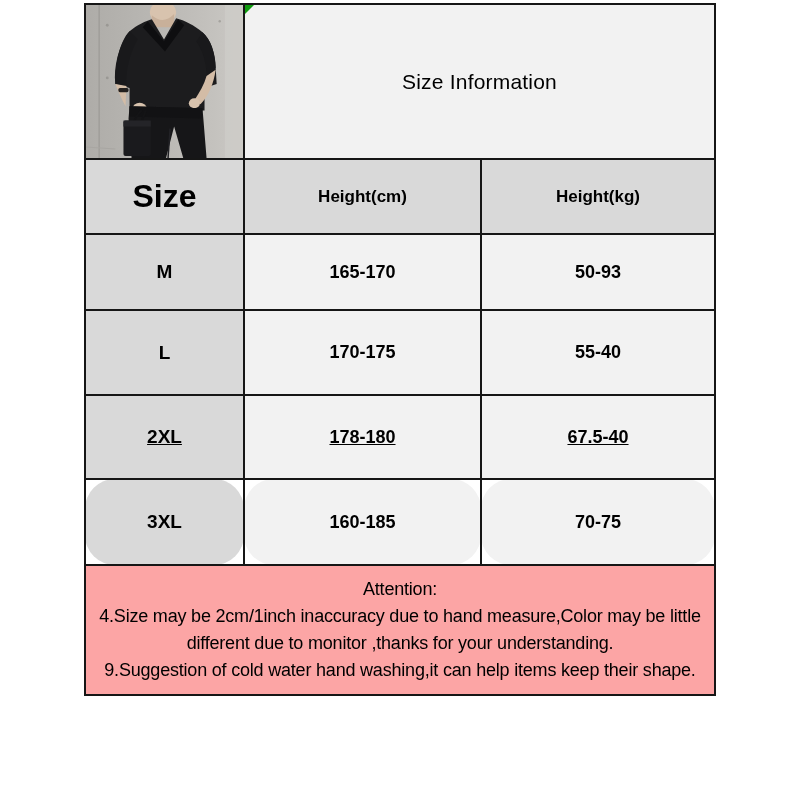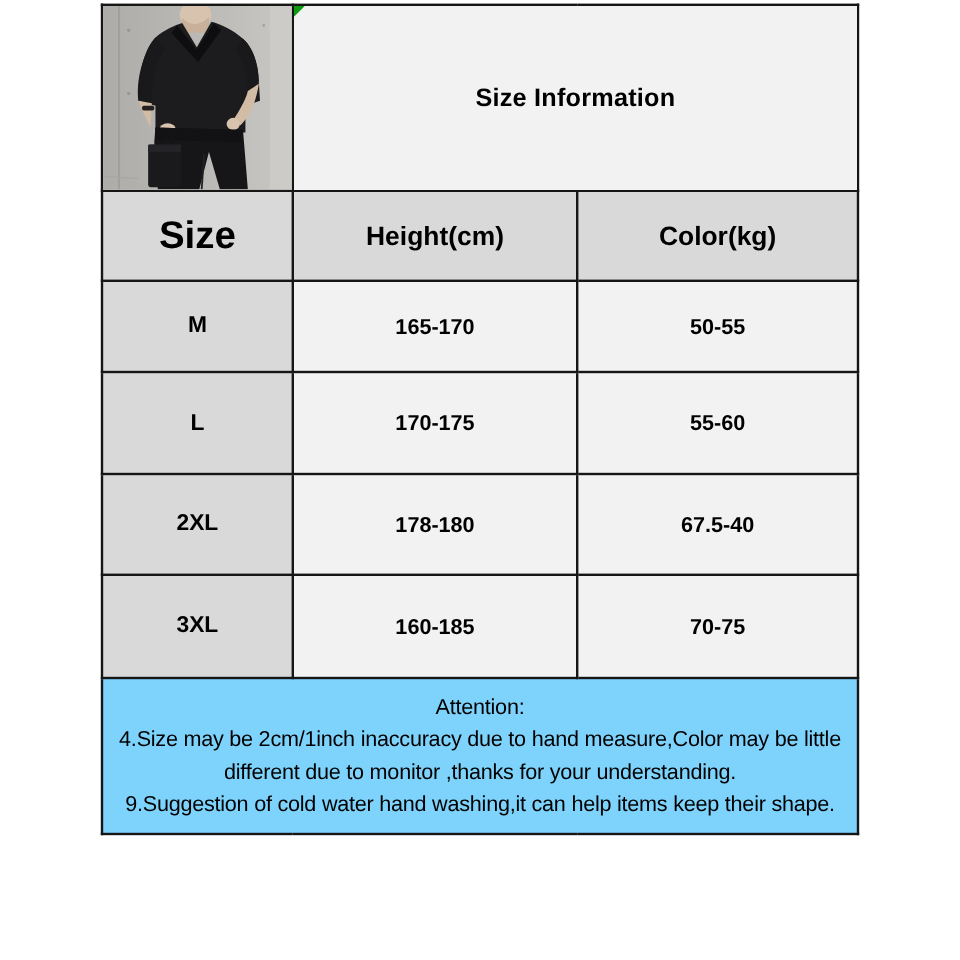--- a/index.html
+++ b/index.html
@@ -19,33 +19,33 @@
     overflow:hidden;
   }
   td.photo-cell{width:159px;height:153px;background:#b7b5b1;position:relative;}
   td.photo-cell svg{display:block;width:100%;height:100%;}
   td.title-cell{background:#f2f2f2;position:relative;}
   .corner-flag{
     position:absolute;left:0;top:0;width:9px;height:9px;
     background:#0f9b0f;
     clip-path:polygon(0 0,100% 0,0 100%);
   }
-  .title-text{font-size:21px;font-weight:bold;letter-spacing:0.2px;}
+  .title-text{font-size:21px;font-weight:normal;letter-spacing:0.2px;}
   td.hdr{background:#d9d9d9;font-weight:bold;}
   td.hdr-size{font-size:32px;height:73px;}
-  td.hdr-col{font-size:22px;}
+  td.hdr-col{font-size:17px;}
   td.size-label{background:#d9d9d9;font-weight:bold;font-size:19px;}
   td.val{background:#f2f2f2;font-weight:bold;font-size:18px;margin-top:27px;}
   tr.row-m td{height:74px;}
   tr.row-l td{height:83px;}
   tr.row-xl td{height:80px;}
-  tr.row-2xl td{height:82px;}
-  tr.row-3xl td{height:84px;}
+  tr.row-2xl td{height:82px;text-decoration:underline;}
+  tr.row-3xl td{height:84px;border-radius:30px;}
   td.attention-cell{
-    background:#7dd3fc;text-align:left;vertical-align:top;height:128px;
+    background:#fca5a5;text-align:left;vertical-align:top;height:128px;
     padding:3px 4px 0 4px;
   }
   .attn{font-size:18px;line-height:27px;font-weight:400;letter-spacing:-0.2px;}
   .attn div{margin:0;}
 </style>
 </head>
 <body>
 
 <div class="sheet">
   <table class="size-table">
@@ -95,31 +95,31 @@
           </svg>
         </td>
         <td class="title-cell" colspan="2">
           <span class="corner-flag"></span>
           <span class="title-text">Size Information</span>
         </td>
       </tr>
       <tr>
         <td class="hdr hdr-size">Size</td>
         <td class="hdr hdr-col">Height(cm)</td>
-        <td class="hdr hdr-col">Color(kg)</td>
+        <td class="hdr hdr-col">Height(kg)</td>
       </tr>
       <tr class="row-m">
         <td class="size-label">M</td>
         <td class="val">165-170</td>
-        <td class="val">50-55</td>
+        <td class="val">50-93</td>
       </tr>
       <tr class="row-l">
         <td class="size-label">L</td>
         <td class="val">170-175</td>
-        <td class="val">55-60</td>
+        <td class="val">55-40</td>
       </tr>
       <tr class="row-2xl">
         <td class="size-label">2XL</td>
         <td class="val">178-180</td>
         <td class="val">67.5-40</td>
       </tr>
       <tr class="row-3xl">
         <td class="size-label">3XL</td>
         <td class="val">160-185</td>
         <td class="val">70-75</td>

